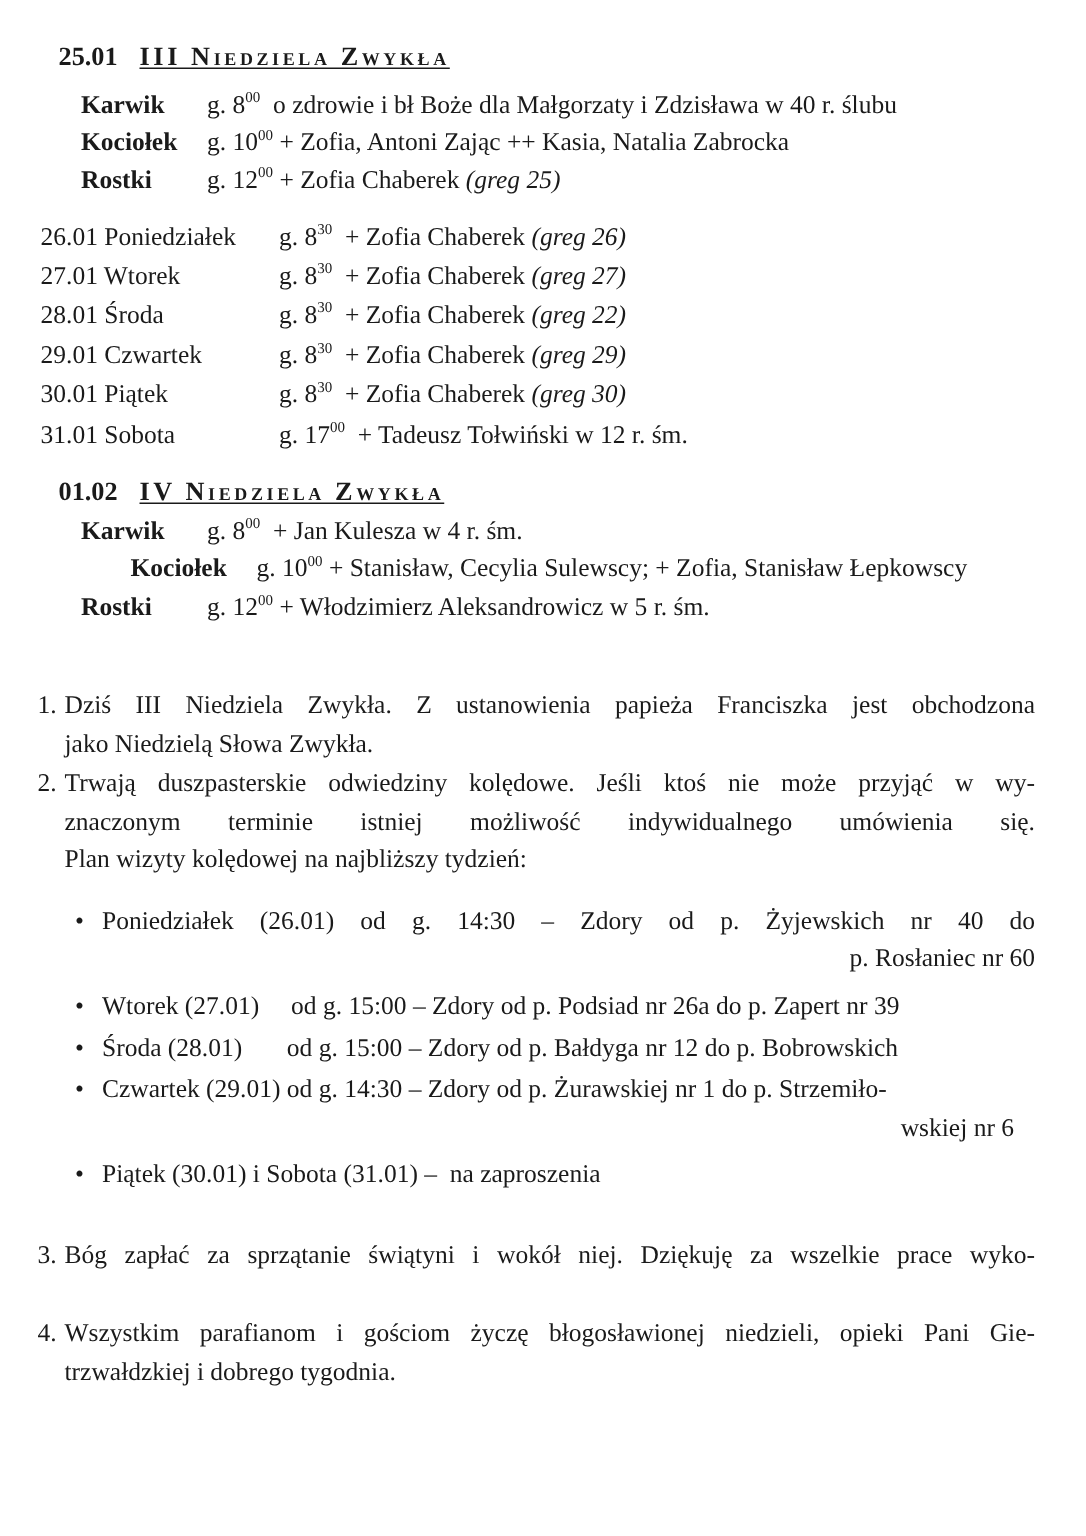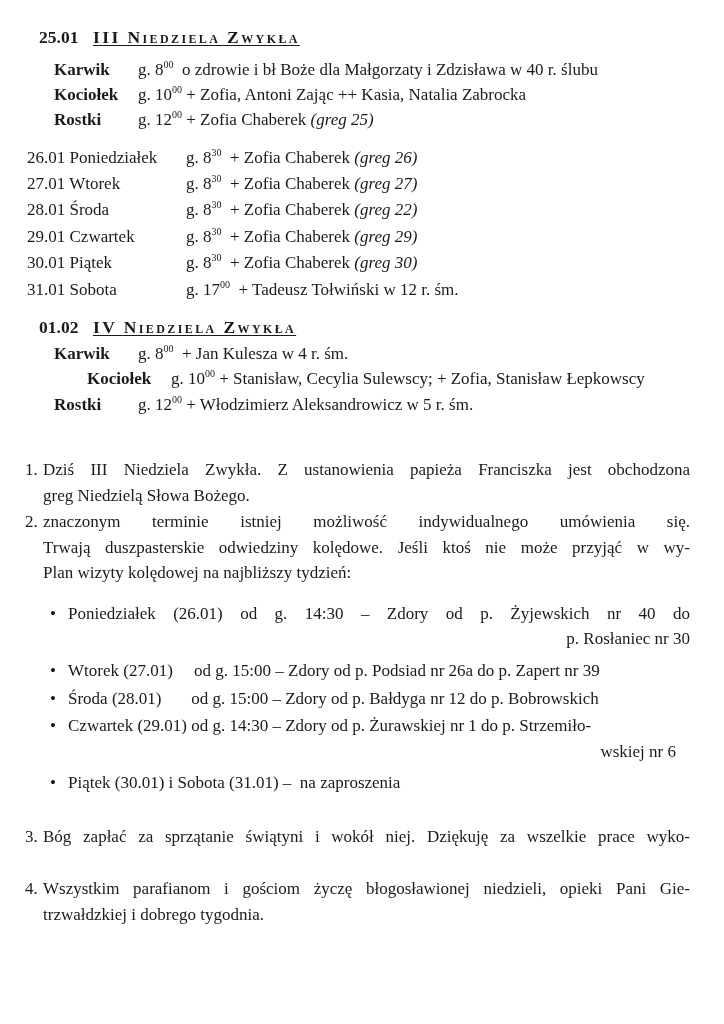--- a/index.html
+++ b/index.html
@@ -83,37 +83,37 @@
   <span class="place kociolek">Kociołek</span><span><span>g. 10</span><sup>00</sup></span> <span>+ Stanisław, Cecylia Sulewscy; + Zofia, Stanisław Łepkowscy</span>
 </div>
 <div class="mass" style="top:393px;">
   <span class="place">Rostki</span><span><span>g. 12</span><sup>00</sup></span> <span>+ Włodzimierz Aleksandrowicz w 5 r. śm.</span>
 </div>
 
 <div class="ann" style="top:457px;">
   <span class="num">1.</span>
   <div class="body">
     <span class="jl">Dziś III Niedziela Zwykła. Z ustanowienia papieża Franciszka jest obchodzona</span>
-    <span class="ll">greg Niedzielą Słowa Bożego.</span>
+    <span class="ll">jako Niedzielą Słowa Zwykła.</span>
   </div>
 </div>
 
 <div class="ann" style="top:509px;">
   <span class="num">2.</span>
   <div class="body">
+    <span class="jl">Trwają duszpasterskie odwiedziny kolędowe. Jeśli ktoś nie może przyjąć w wy-</span>
     <span class="jl">znaczonym terminie istniej możliwość indywidualnego umówienia się.</span>
-    <span class="jl">Trwają duszpasterskie odwiedziny kolędowe. Jeśli ktoś nie może przyjąć w wy-</span>
     <span class="ll">Plan wizyty kolędowej na najbliższy tydzień:</span>
   </div>
 </div>
 
 <div class="bullet" style="top:601px; height:50px;">
   <span class="dot">•</span>
   <span class="txt" style="width:622px; text-align:justify; text-align-last:justify; white-space:normal;">Poniedziałek (26.01) od g. 14:30 –  Zdory od p. Żyjewskich nr 40 do</span>
-  <span class="cont" style="top:25px;">p. Rosłaniec nr 30</span>
+  <span class="cont" style="top:25px;">p. Rosłaniec nr 60</span>
 </div>
 <div class="bullet" style="top:658px;">
   <span class="dot">•</span>
   <span class="txt" style="white-space:pre;">Wtorek (27.01)     od g. 15:00 – Zdory od p. Podsiad nr 26a do p. Zapert nr 39</span>
 </div>
 <div class="bullet" style="top:686px;">
   <span class="dot">•</span>
   <span class="txt" style="white-space:pre;">Środa (28.01)       od g. 15:00 – Zdory od p. Bałdyga nr 12 do p. Bobrowskich</span>
 </div>
 <div class="bullet" style="top:713px; height:50px;">

